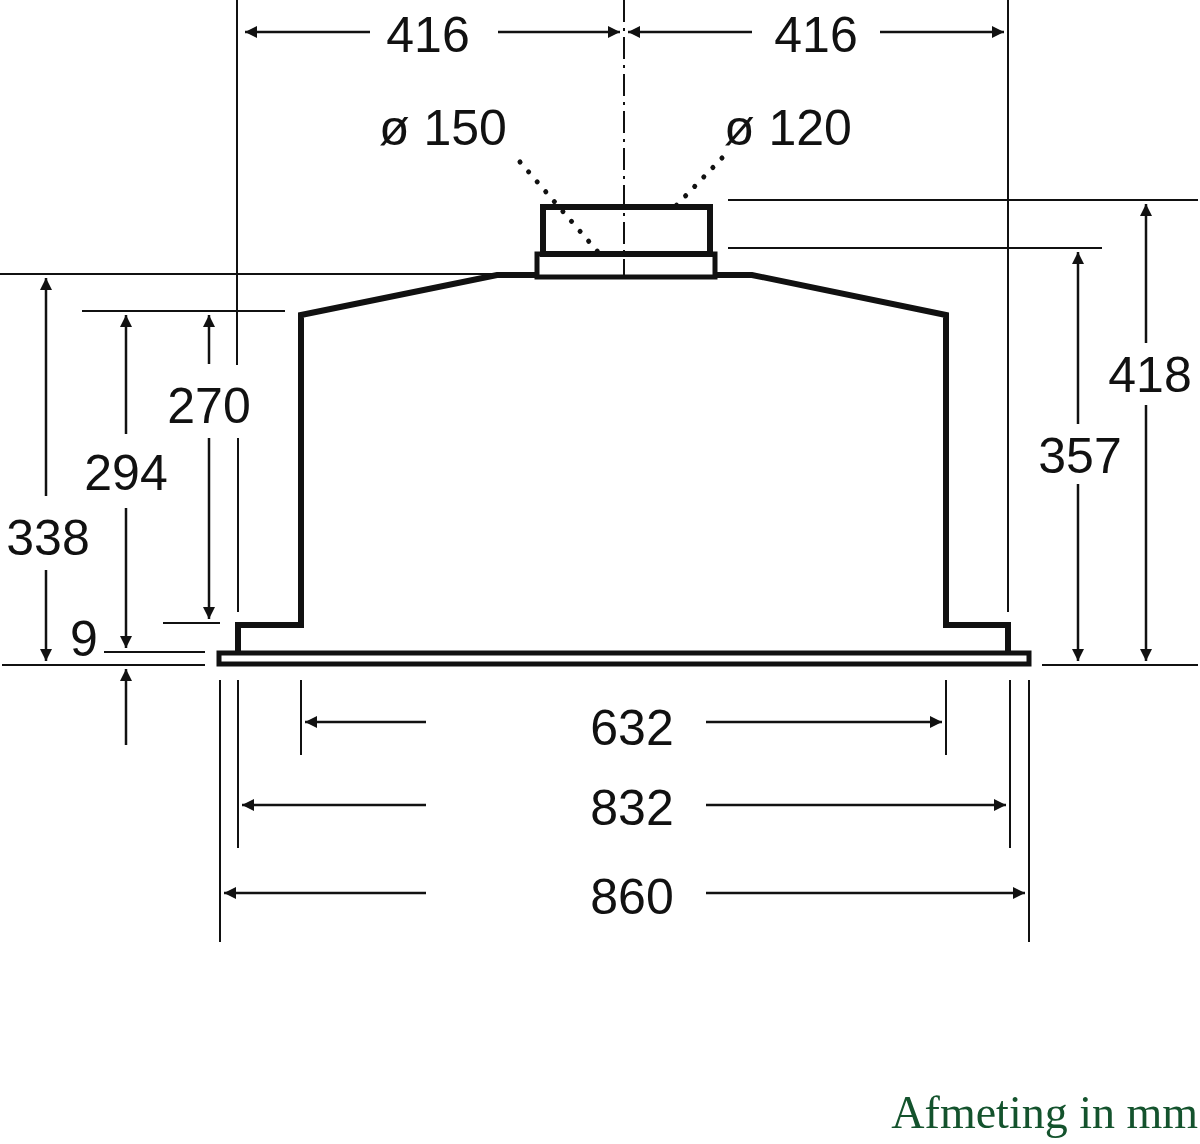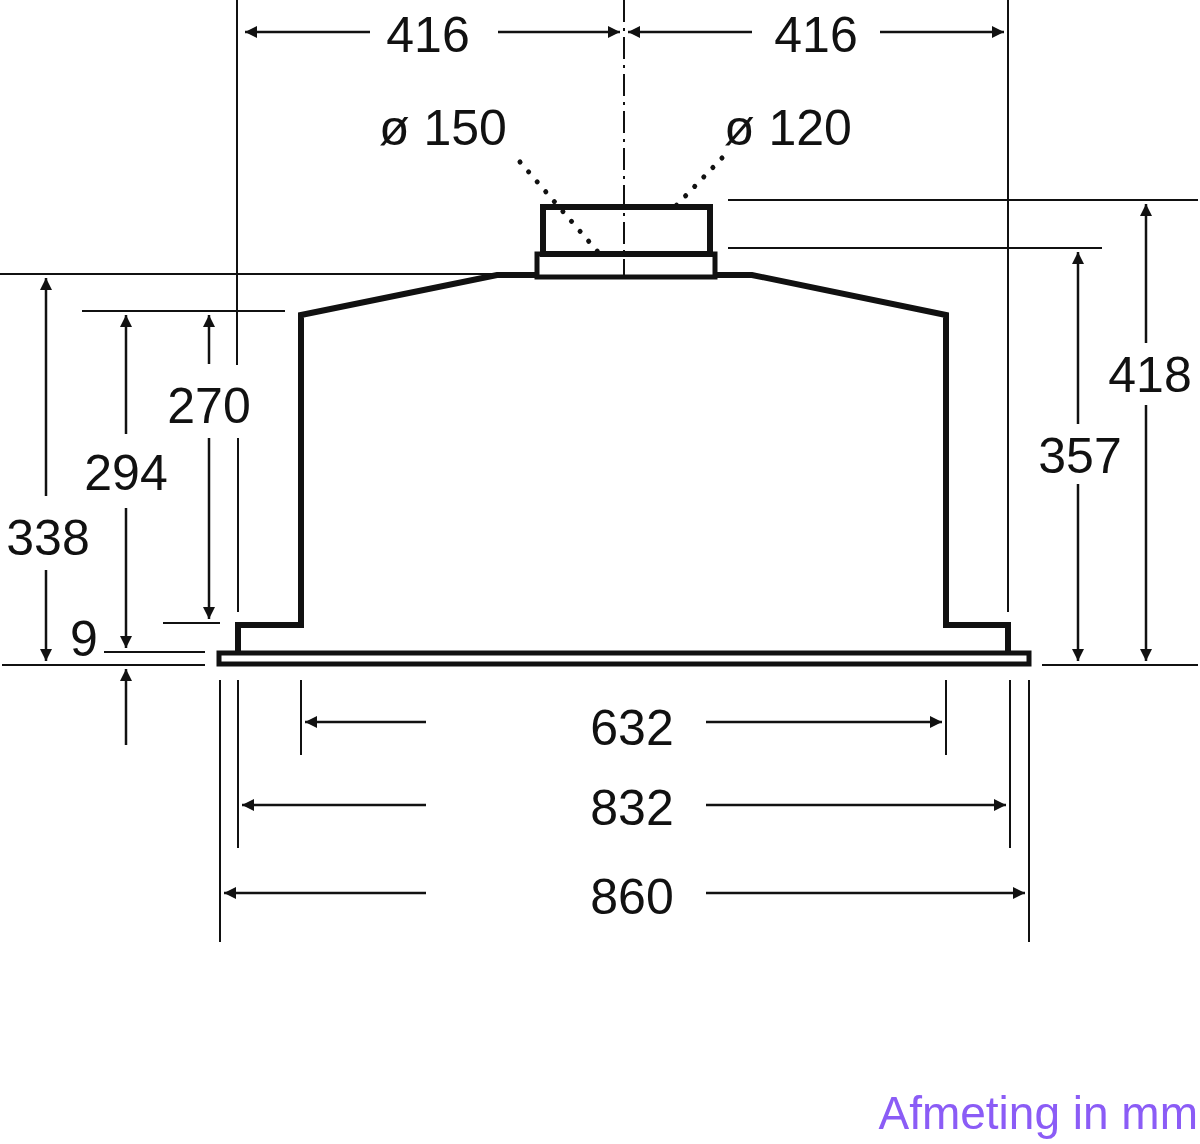--- a/index.html
+++ b/index.html
@@ -1,22 +1,22 @@
 <!DOCTYPE html>
 <html><head>
   <meta charset="utf-8">
   <style>
     html, body { margin: 0; padding: 0; background: #ffffff; }
     body { width: 1200px; height: 1144px; position: relative; overflow: hidden; }
     #drawing { position: absolute; left: 0; top: 0; }
     .dim-text { font-family: "Liberation Sans", "DejaVu Sans", sans-serif; font-size: 50px; fill: #111111; }
     .caption {
       position: absolute; right: 2px; bottom: 8px;
-      font-family: Liberation Sans, sans-serif;
-      font-size: 46px; color: #8b5cf6; line-height: 1;
+      font-family: Liberation Serif, serif;
+      font-size: 46px; color: #14532d; line-height: 1;
     }
   </style>
 </head>
 <body>
 
 <svg id="drawing" width="1200" height="1144" viewBox="0 0 1200 1144" xmlns="http://www.w3.org/2000/svg">
   <defs>
     <marker id="arr" viewBox="0 0 10 10" refX="10" refY="5" markerWidth="16" markerHeight="12" markerUnits="userSpaceOnUse" orient="auto-start-reverse">
       <path d="M0,0 L10,5 L0,10 z" fill="#111"></path>
     </marker>

